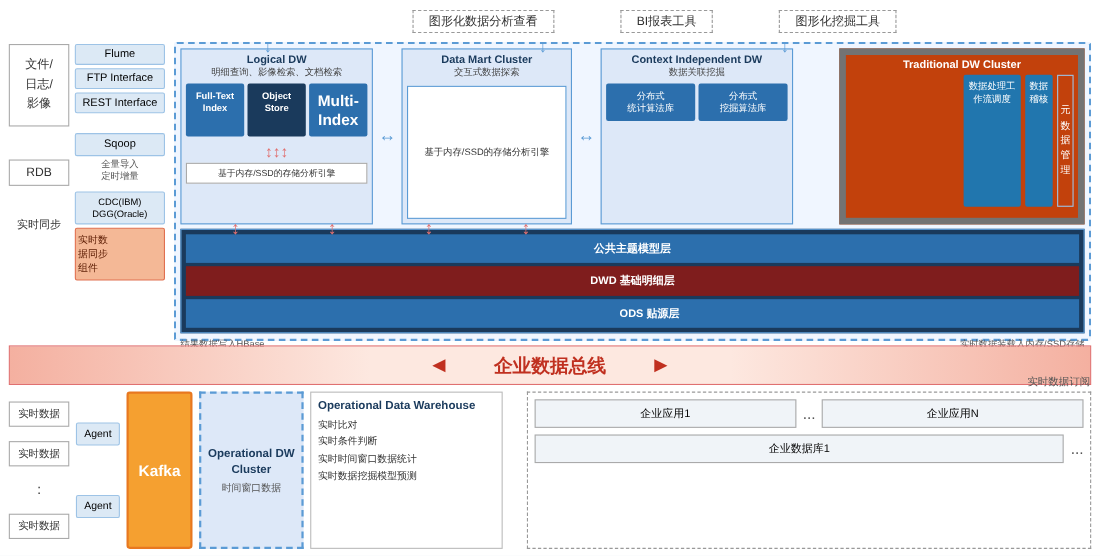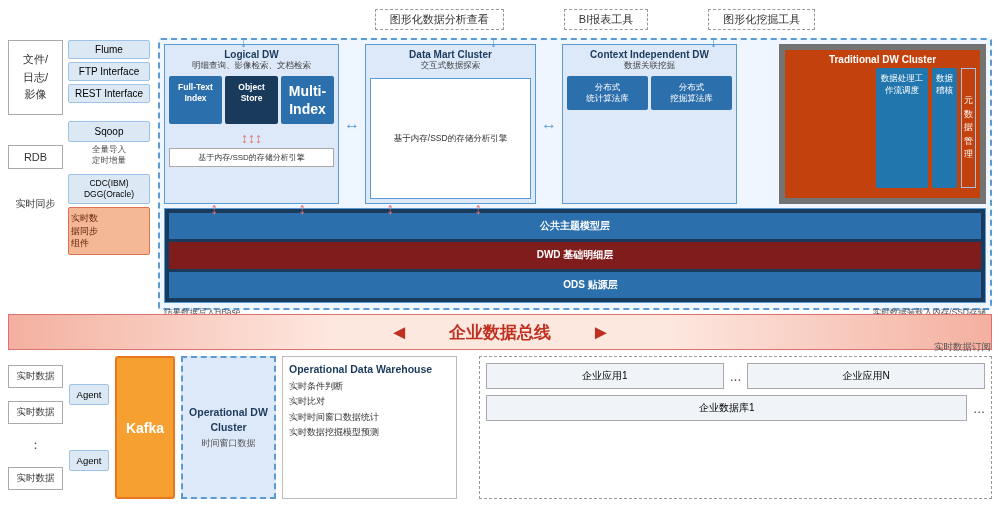--- a/index.html
+++ b/index.html
@@ -83,21 +83,21 @@
           <div style="flex:1; background:#2c6fad; color:white; text-align:center; font-size:8.5px; font-weight:bold; padding:6px 2px; border-radius:2px; line-height:1.3;">Full-Text<br>Index</div>
           <div style="flex:1; background:#1a3a5c; color:white; text-align:center; font-size:8.5px; font-weight:bold; padding:6px 2px; border-radius:2px; line-height:1.3;">Object<br>Store</div>
           <div style="flex:1; background:#2c6fad; color:white; text-align:center; font-size:14px; font-weight:bold; padding:6px 2px; border-radius:2px; line-height:1.3;">Multi-<br>Index</div>
         </div>
         <div style="display:flex; justify-content:center; margin-top:6px; color:#e07070; font-size:14px;">↕↕↕</div>
         <div style="border:1px solid #aaa; background:white; font-size:8px; color:#333; text-align:center; padding:3px; margin-top:2px;">基于内存/SSD的存储分析引擎</div>
       </div>
 
       <div style="display:flex; align-items:center; justify-content:center; font-size:16px; color:#5b9bd5;">↔</div>
 
-      <div style="border:1px solid #5b9bd5; background:#dde8f8; padding:4px; width:171px; flex-shrink:0; display:flex; flex-direction:column;">
+      <div style="border:1px solid #5b9bd5; background:#dde8f8; padding:4px; width:155px; flex-shrink:0; display:flex; flex-direction:column;">
         <div style="font-size:10px; font-weight:bold; color:#1a3a5c; text-align:center;">Data Mart Cluster</div>
         <div style="font-size:8.5px; color:#444; text-align:center; margin-bottom:6px;">交互式数据探索</div>
         <div style="flex:1; border:1px solid #5b9bd5; background:white; font-size:8.5px; color:#333; text-align:center; padding:8px 4px; display:flex; align-items:center; justify-content:center;">基于内存/SSD的存储分析引擎</div>
       </div>
 
       <div style="display:flex; align-items:center; justify-content:center; font-size:16px; color:#5b9bd5;">↔</div>
 
       <div style="border:1px solid #5b9bd5; background:#dde8f8; padding:4px; width:175px; flex-shrink:0;">
         <div style="font-size:10px; font-weight:bold; color:#1a3a5c; text-align:center;">Context Independent DW</div>
         <div style="font-size:8.5px; color:#444; text-align:center; margin-bottom:4px;">数据关联挖掘</div>
@@ -164,22 +164,22 @@
     <div style="border:2px solid #e87820; background:#f5a030; color:white; font-size:14px; font-weight:bold; text-align:center; width:60px; flex-shrink:0; display:flex; align-items:center; justify-content:center; border-radius:3px;">Kafka</div>
 
     <div style="border:2px dashed #5b9bd5; background:#dde8f8; text-align:center; padding:8px 4px; width:95px; flex-shrink:0; display:flex; flex-direction:column; align-items:center; justify-content:center;">
       <div style="font-size:10.5px; font-weight:bold; color:#1a3a5c; line-height:1.4;">Operational DW Cluster</div>
       <div style="font-size:9px; color:#555; margin-top:3px;">时间窗口数据</div>
     </div>
 
     <div style="border:1px solid #bbb; padding:6px; background:white; width:175px; flex-shrink:0;">
       <div style="font-size:10.5px; font-weight:bold; color:#1a3a5c; margin-bottom:4px;">Operational Data Warehouse</div>
       <div style="font-size:9px; color:#333; line-height:1.7;">
+        <div>实时比对</div>
         <div>实时条件判断</div>
-        <div>实时比对</div>
         <div>实时时间窗口数据统计</div>
         <div>实时数据挖掘模型预测</div>
       </div>
     </div>
 
     <div style="width:10px;"></div>
 
     <div style="flex:1; border:1px dashed #999; padding:6px; display:flex; flex-direction:column; gap:6px; position:relative;">
       <div style="font-size:9.5px; color:#555; text-align:right; position:absolute; top:-16px; right:0;">实时数据订阅</div>
       <div style="display:flex; gap:6px; align-items:center;">

